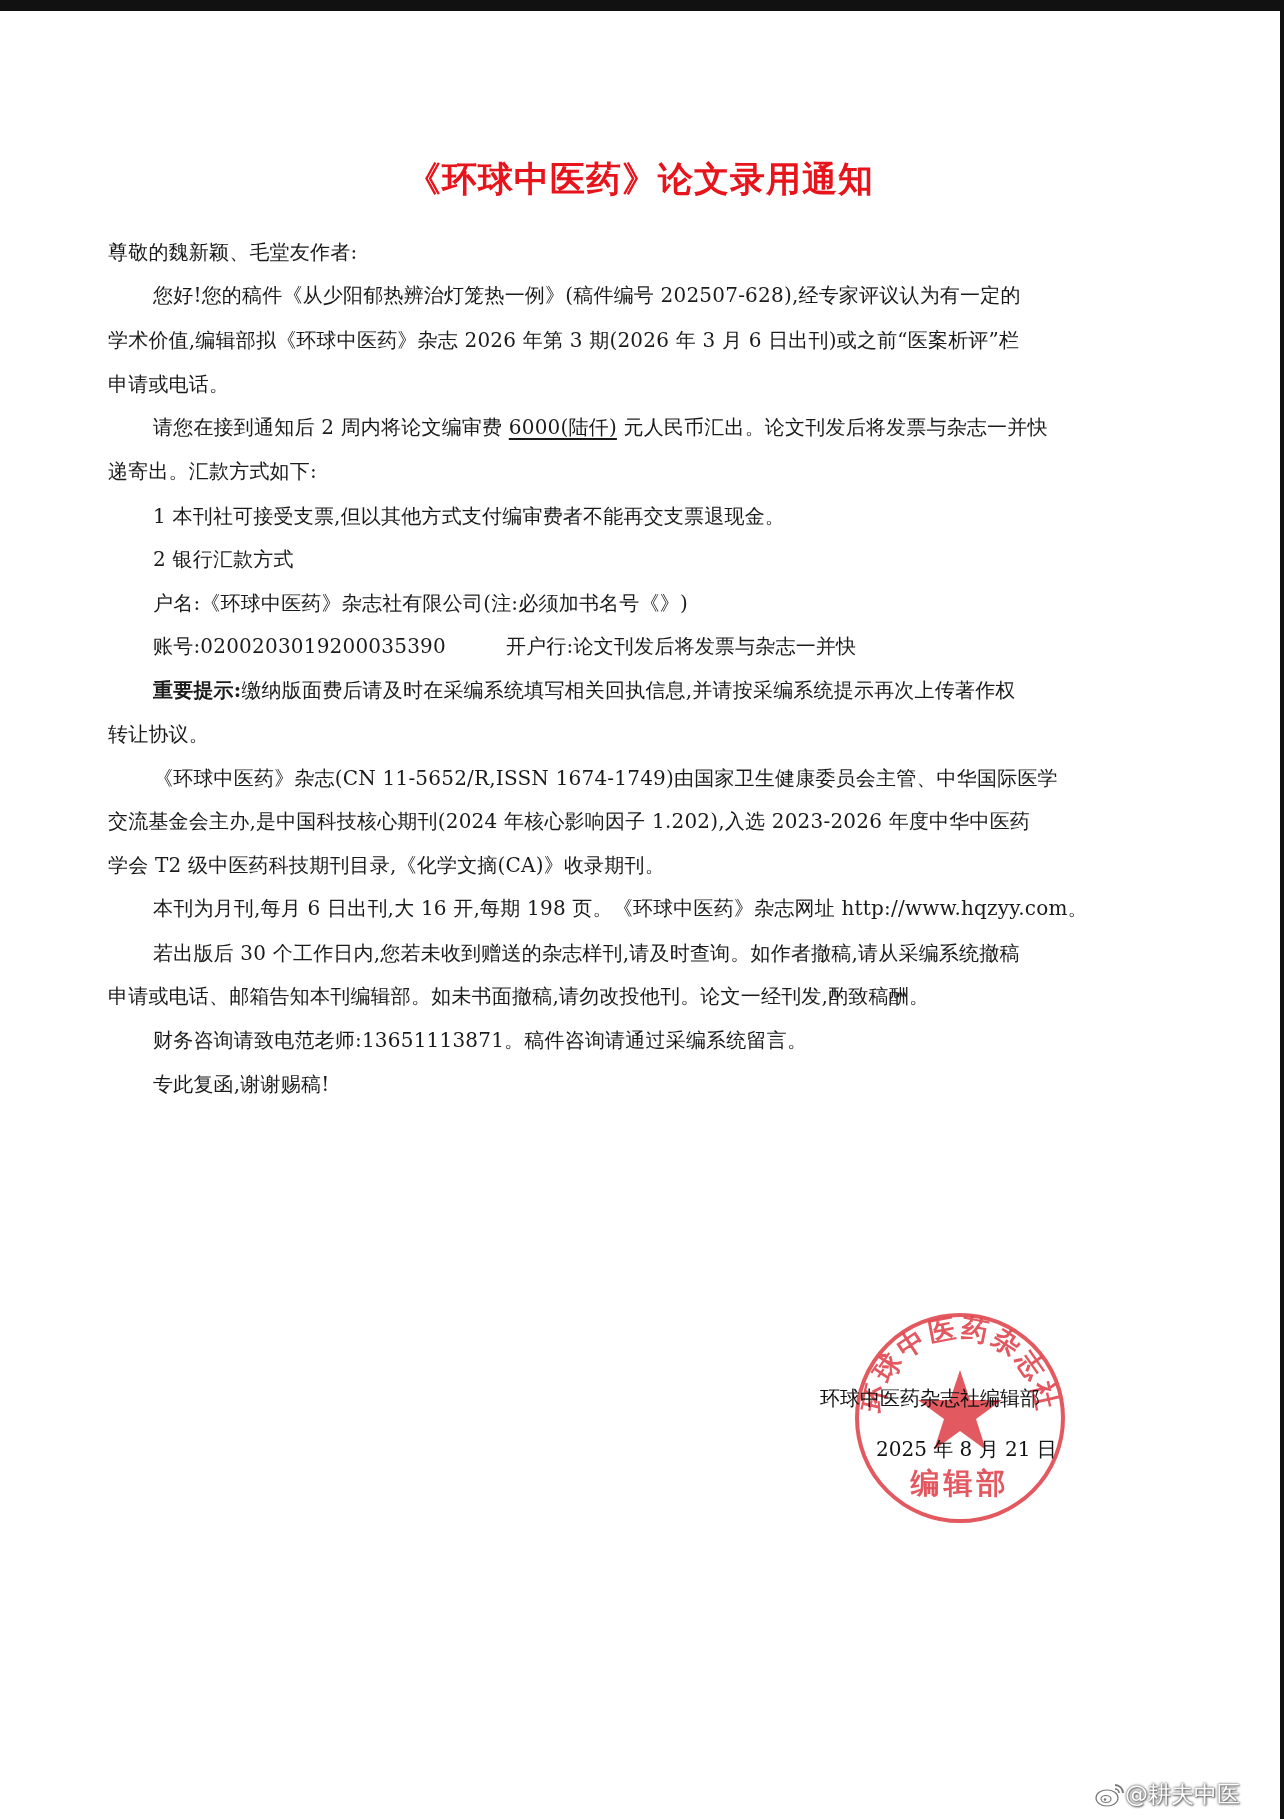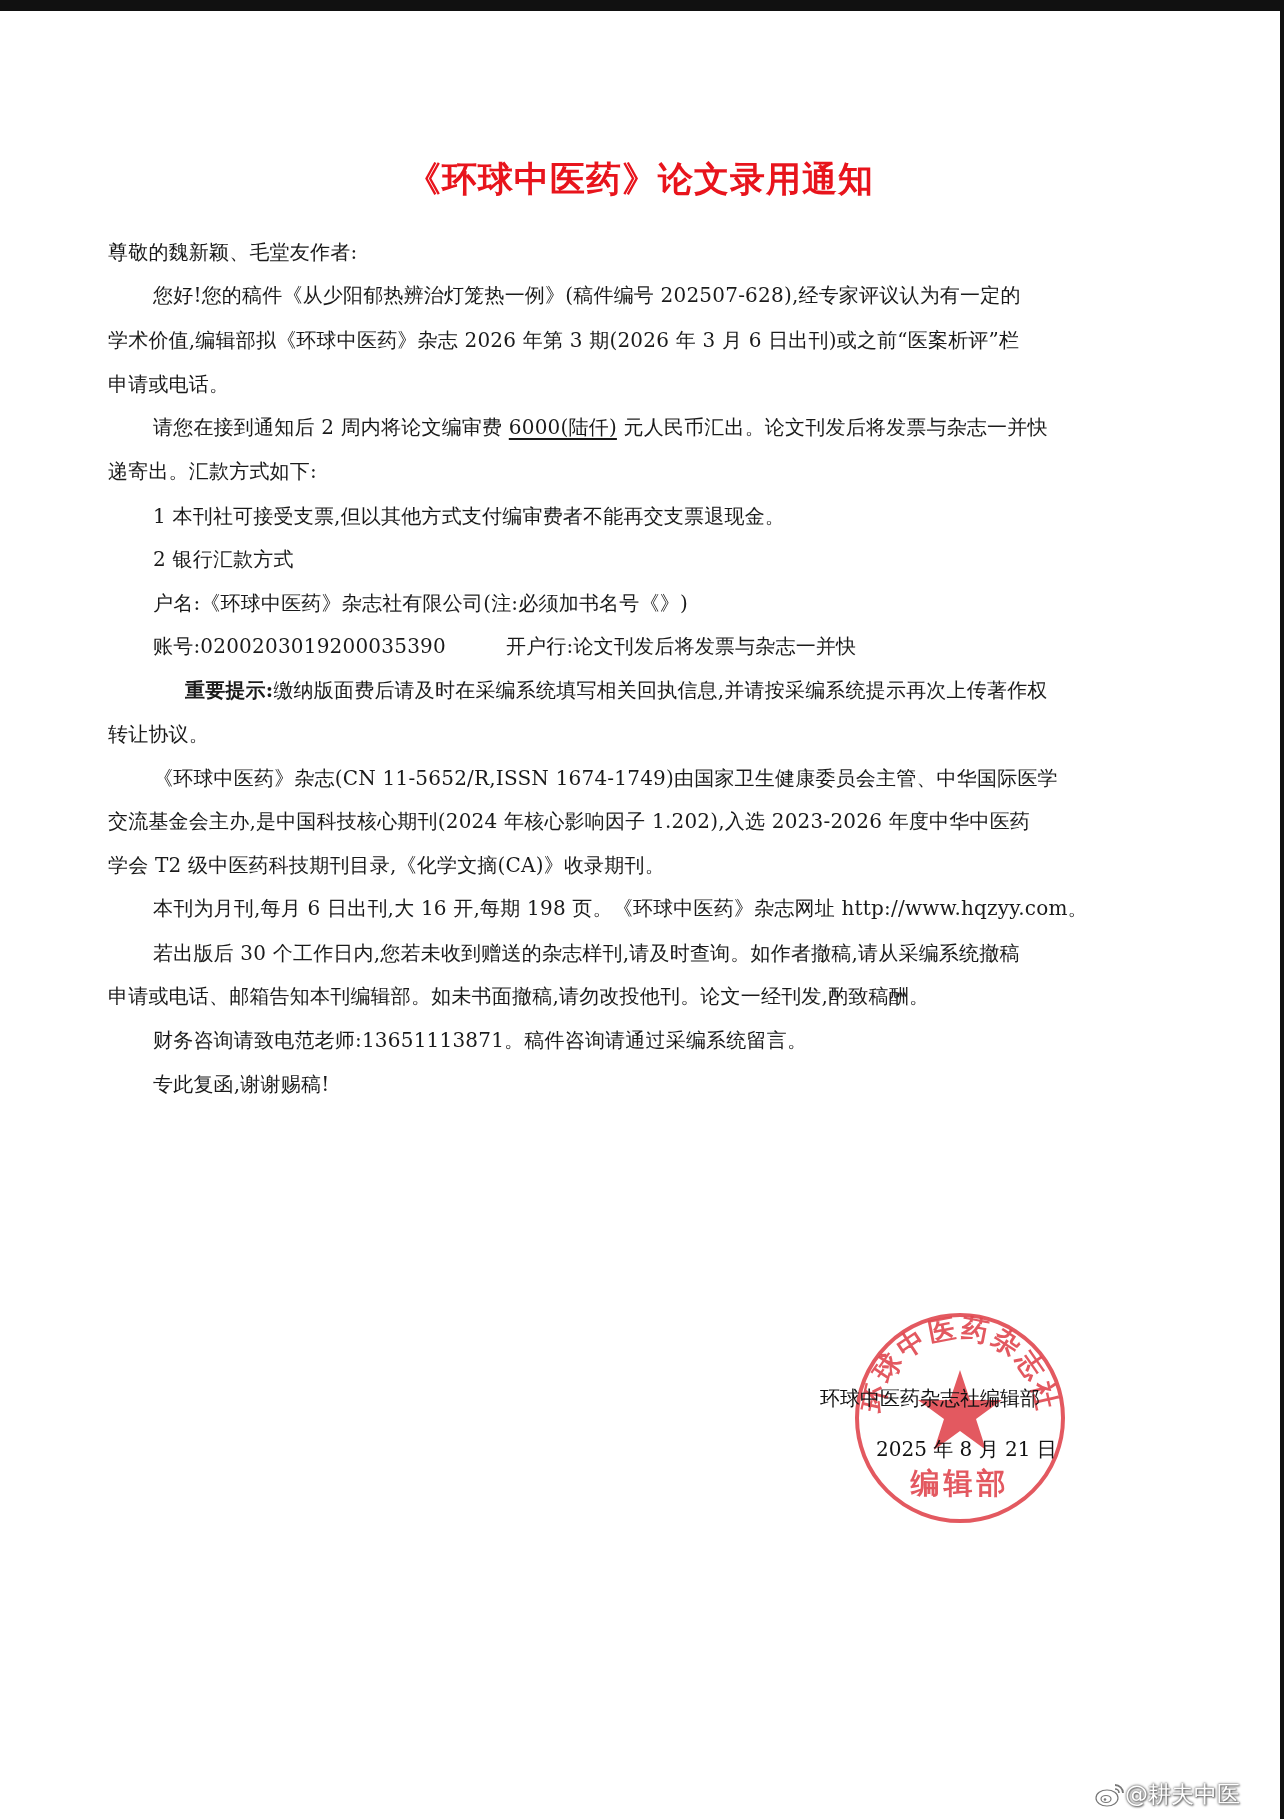--- a/index.html
+++ b/index.html
@@ -37,21 +37,21 @@
     .line {
       position: absolute;
       left: 108px;
       font-size: 20px;
       color: #1a1a1a;
       white-space: nowrap;
       letter-spacing: 0.2px;
     }
     .indent { left: 153px; }
     .underline { text-decoration: underline; text-underline-offset: 4px; }
-    .bold { font-weight: bold; margin-left: 32px; }
+    .bold { font-weight: bold; }
     .gap { display: inline-block; width: 60px; }
     .seal {
       position: absolute;
       left: 850px;
       top: 1297px;
       width: 220px;
       height: 220px;
     }
     .sign {
       position: absolute;

